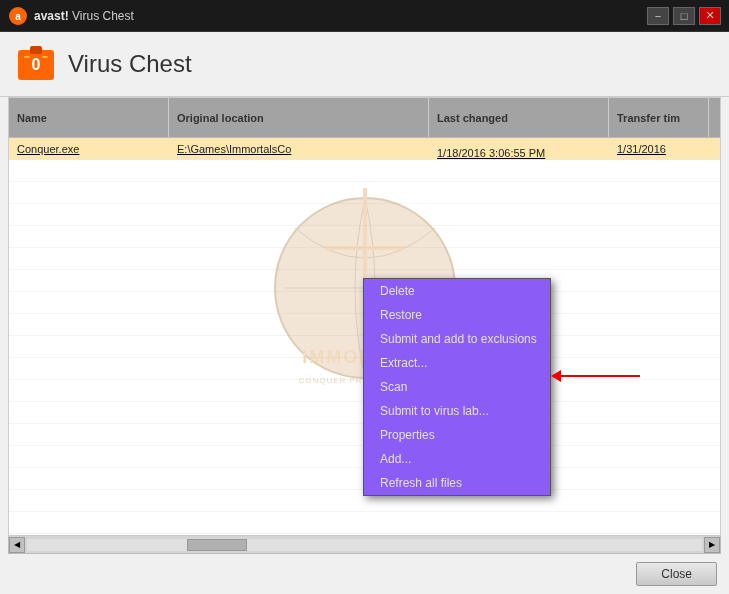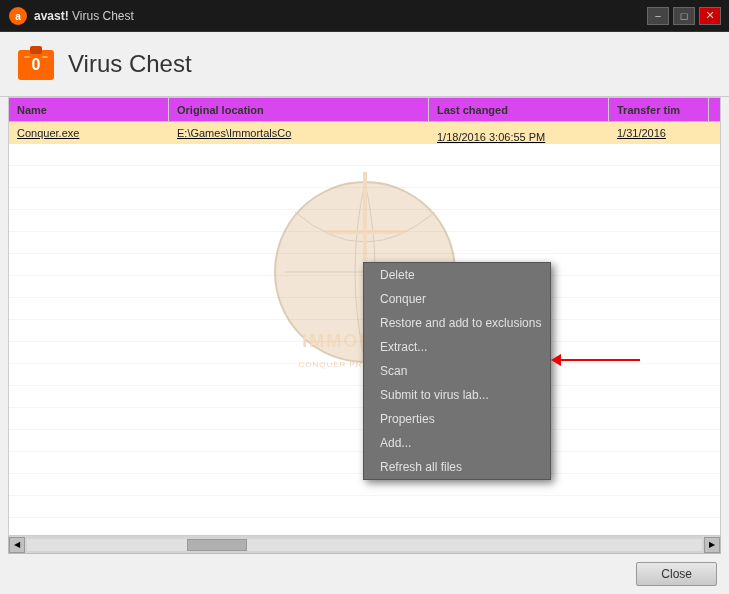--- a/index.html
+++ b/index.html
@@ -83,23 +83,23 @@
       flex: 1;
       background: #fff;
       border: 1px solid #ccc;
       margin: 0 8px;
       overflow: hidden;
       position: relative;
     }
 
     .table-header {
       display: flex;
-      background: #d946ef;
+      background: #a3a3a3;
       border-bottom: 1px solid #bbb;
-      height: 24px;
+      height: 40px;
       align-items: center;
     }
     .th {
       padding: 0 8px;
       font-weight: 600;
       color: #333;
       font-size: 11px;
       border-right: 1px solid #ccc;
       height: 100%;
       display: flex;
@@ -208,21 +208,21 @@
       color: #333;
       border-radius: 2px;
     }
 
     
     .context-menu {
       position: absolute;
       top: 140px;
       left: 354px;
       width: 188px;
-      background: #737373;
+      background: #8b5cf6;
       border: 1px solid #555;
       box-shadow: 3px 3px 8px rgba(0,0,0,0.5);
       z-index: 100;
     }
     .context-menu-item {
       padding: 5px 16px;
       color: #e0e0e0;
       font-size: 12px;
       cursor: pointer;
       white-space: nowrap;
@@ -331,22 +331,22 @@
         <div class="td td-name">Conquer.exe</div>
         <div class="td td-location">E:\Games\ImmortalsCo</div>
         <div class="td td-changed">1/18/2016 3:06:55 PM</div>
         <div class="td td-transfer">1/31/2016</div>
       </div>
 
       <div class="empty-rows"></div>
 
       <div class="context-menu">
         <div class="context-menu-item">Delete</div>
-        <div class="context-menu-item">Conquer</div>
-        <div class="context-menu-item">Restore and add to exclusions</div>
+        <div class="context-menu-item">Restore</div>
+        <div class="context-menu-item">Submit and add to exclusions</div>
         <div class="context-menu-item">Extract...</div>
         <div class="context-menu-item">Scan</div>
         <div class="context-menu-item">Submit to virus lab...</div>
         <div class="context-menu-item">Properties</div>
         <div class="context-menu-item">Add...</div>
         <div class="context-menu-item">Refresh all files</div>
       </div>
 
       <div class="arrow-indicator">
         <div class="arrow-head"></div>

